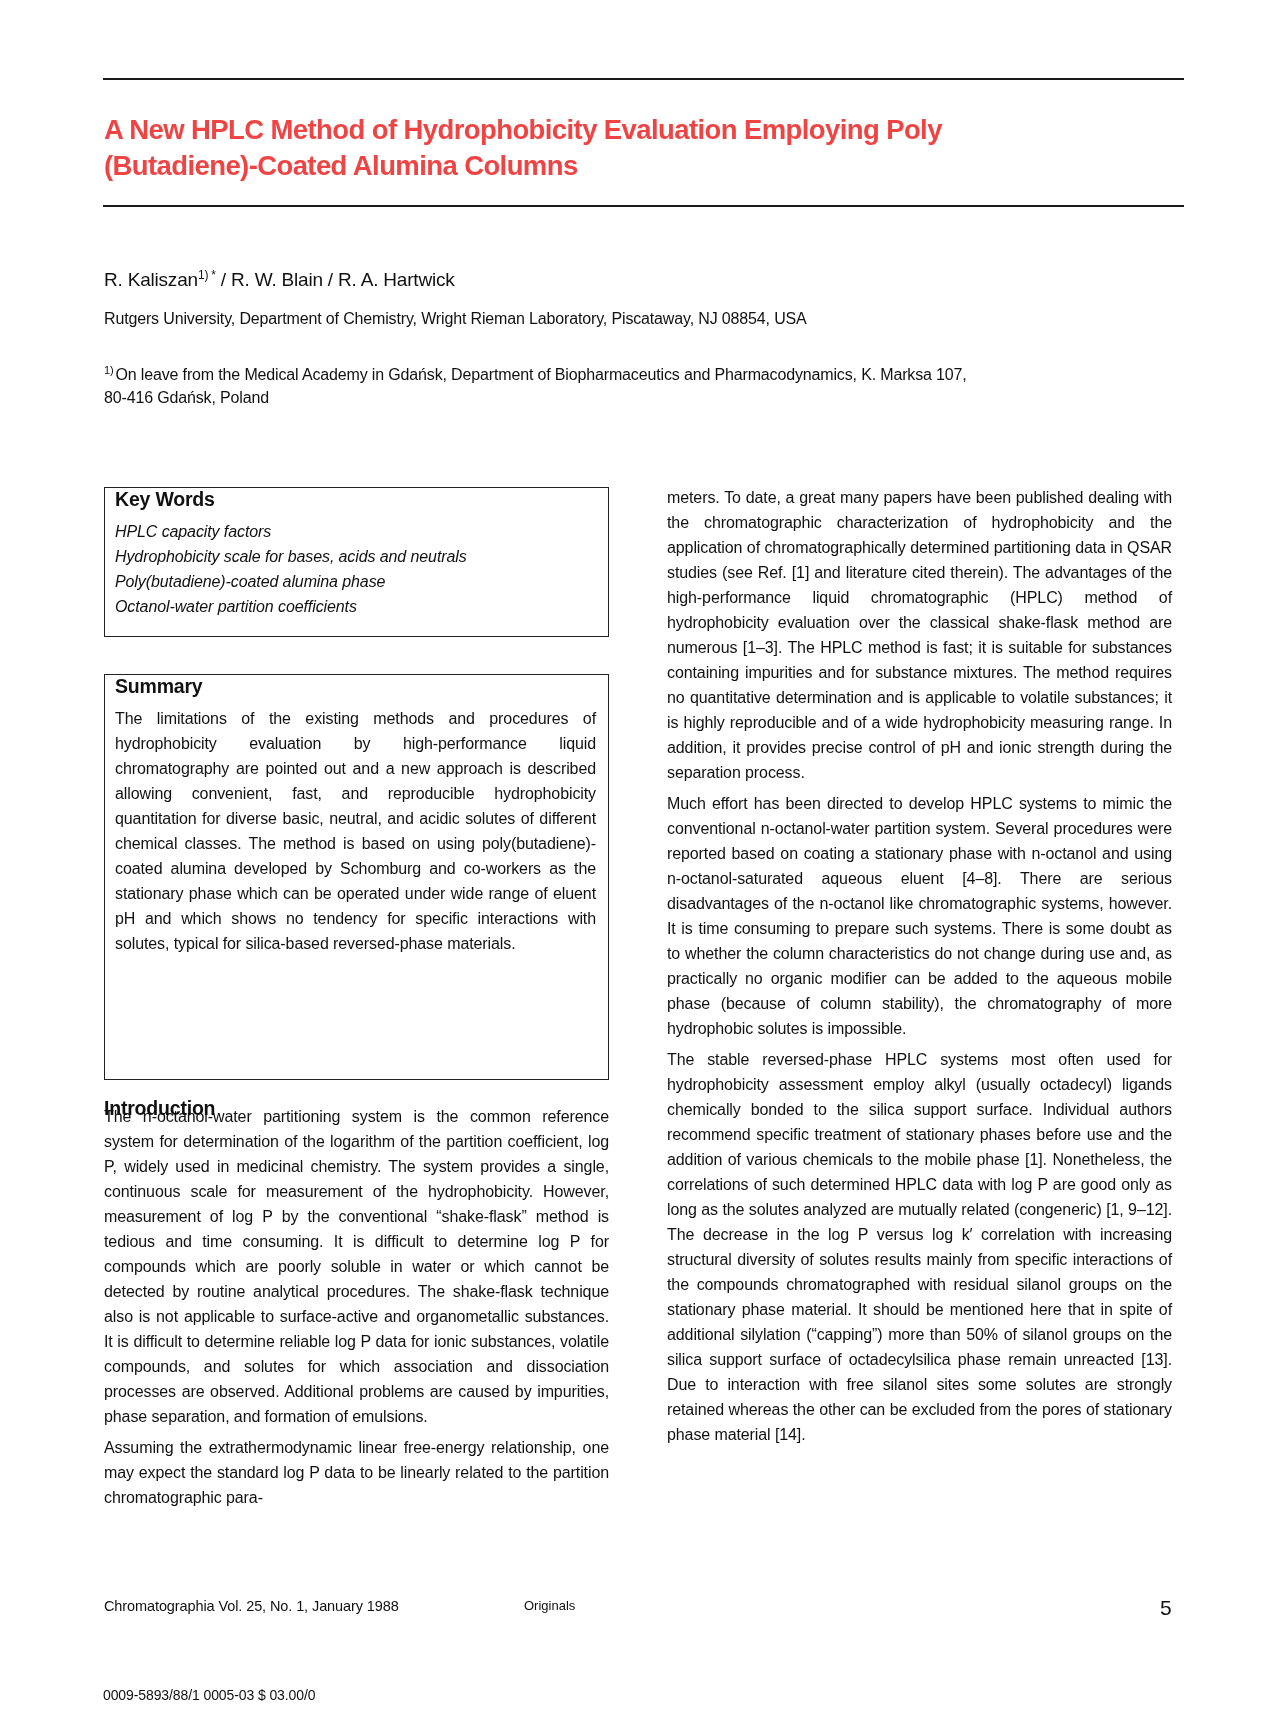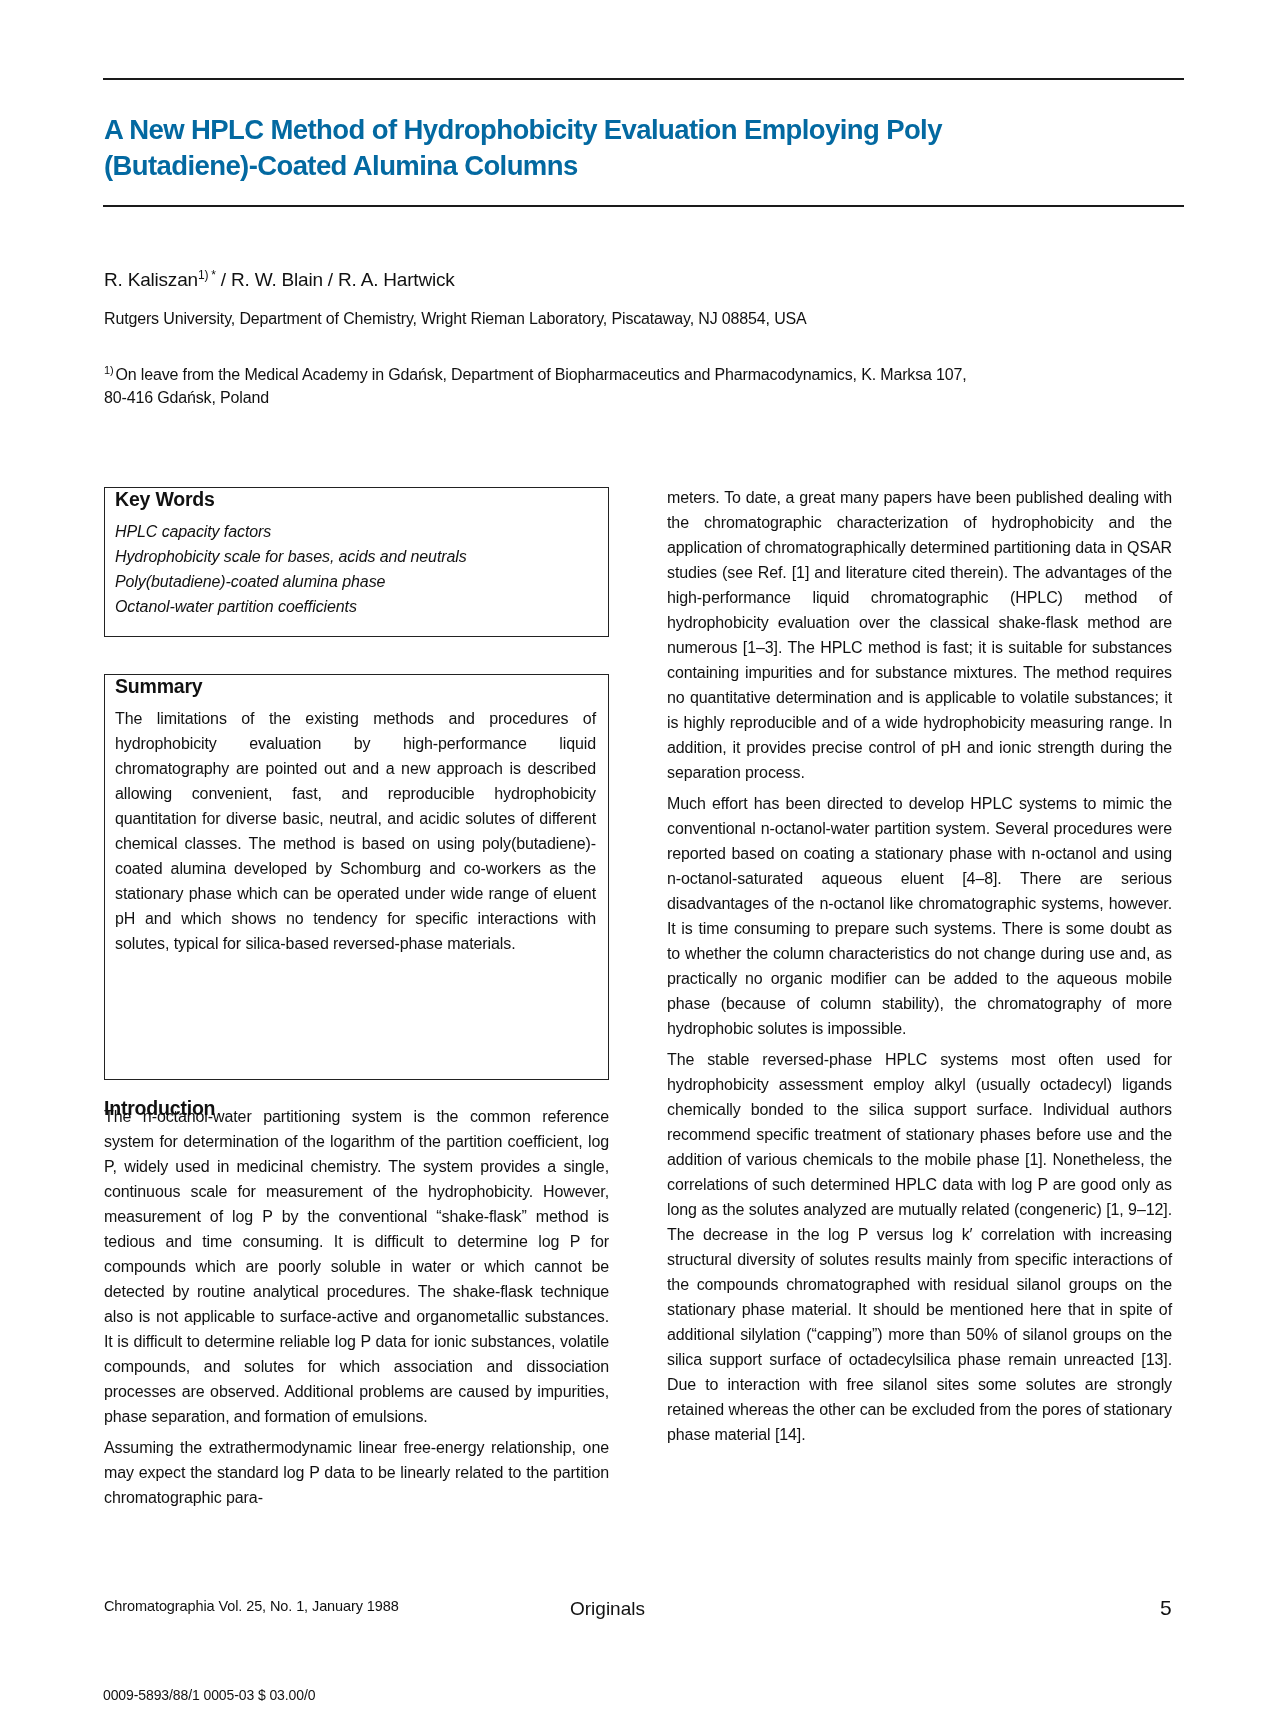--- a/index.html
+++ b/index.html
@@ -4,42 +4,42 @@
 <style>
   html, body { margin: 0; padding: 0; background: #ffffff; }
   body {
     width: 1275px; height: 1726px; position: relative; overflow: hidden;
     color: #111; font-family: "Liberation Sans", sans-serif;
   }
   .rule { position: absolute; left: 103px; width: 1081px; height: 2px; background: #1a1a1a; }
   .title {
     position: absolute; left: 104px; top: 112px; width: 1060px;
     font-family: "Liberation Sans", sans-serif; font-weight: bold;
-    font-size: 27.5px; line-height: 36px; letter-spacing: -0.6px; color: #0369a1;
+    font-size: 27.5px; line-height: 36px; letter-spacing: -0.6px; color: #ef4444;
   }
   .authors { position: absolute; left: 104px; top: 268px; font-size: 19px; letter-spacing: -0.2px; }
   .authors sup { font-size: 12px; vertical-align: 7px; }
   .affil { position: absolute; left: 104px; top: 310px; font-size: 16px; letter-spacing: -0.15px; }
   .footnote { position: absolute; left: 104px; top: 359px; width: 1080px; font-size: 16px; line-height: 23px; letter-spacing: -0.15px; }
   .footnote sup { font-size: 11px; vertical-align: 6px; margin-right: 2px; }
 
   .box {
     position: absolute; left: 104px; width: 505px; border: 1.5px solid #222; box-sizing: border-box;
     padding: 0 12px 8px 10px;
   }
   .box h2 { margin: 0 0 8px 0; font-size: 19.5px; font-weight: bold; letter-spacing: -0.2px; }
   .box .kw { font-size: 16px; line-height: 25px; letter-spacing: -0.1px; font-style: italic; }
   .box p { margin: 0; font-size: 16px; line-height: 25px; text-align: justify; letter-spacing: -0.1px; }
 
   .col { position: absolute; font-size: 16px; line-height: 25px; text-align: justify; letter-spacing: -0.1px; }
   .col p { margin: 0 0 6px 0; }
   .sec-head { position: absolute; left: 104px; top: 1097px; font-size: 19.5px; font-weight: bold; letter-spacing: -0.2px; }
 
   .footer-journal { position: absolute; left: 104px; top: 1598px; font-size: 14.5px; letter-spacing: -0.1px; }
-  .footer-section { position: absolute; left: 570px; top: 1598px; font-size: 19px; text-align: right; }
+  .footer-section { position: absolute; left: 524px; top: 1598px; font-size: 13px; text-align: right; }
   .page-num { position: absolute; left: 1160px; top: 1596px; font-size: 21px; }
   .bottom-code { position: absolute; left: 103px; top: 1687px; font-size: 14px; letter-spacing: -0.1px; }
   .bottom-copy { position: absolute; left: 473px; top: 1742px; font-size: 18px; letter-spacing: -0.1px; font-style: italic; }
 </style>
 </head>
 <body>
 
 <div class="rule" style="top:78px;"></div>
 
 <h1 class="title" style="margin:0;">

